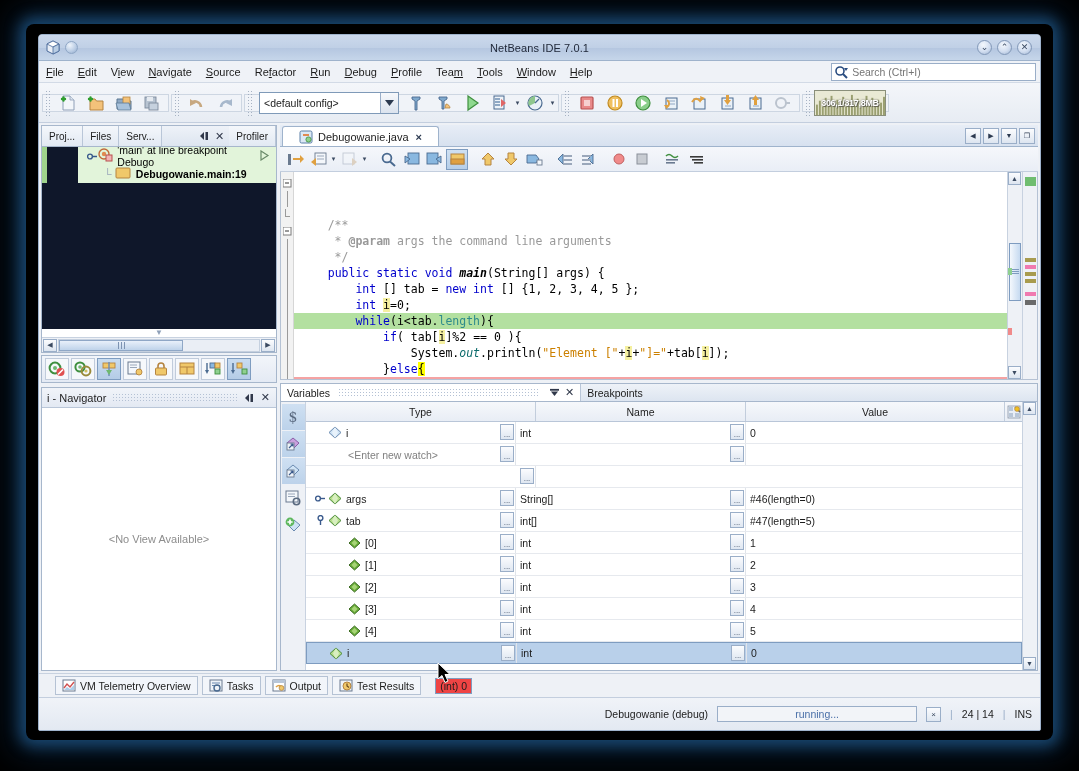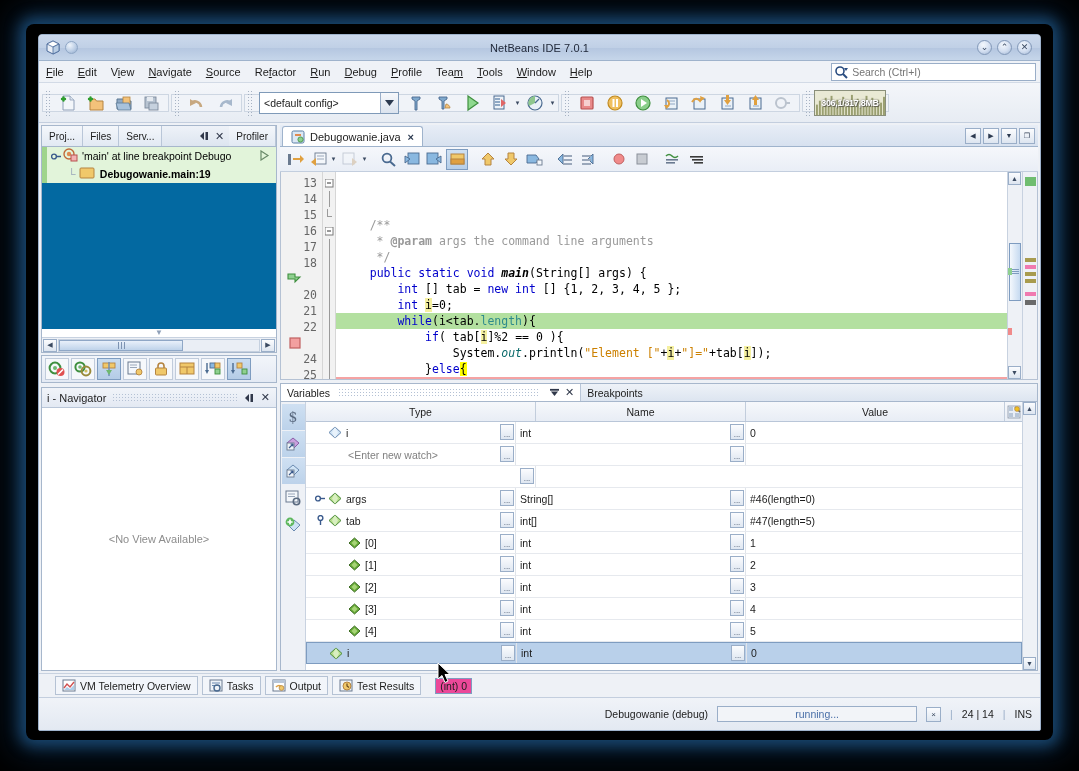--- a/index.html
+++ b/index.html
@@ -148,21 +148,21 @@
   .ptab {
     font-size:10px; color:#1c1c1c; padding:0 7px;
     display:flex;align-items:center;
     border-right:1px solid #b9c6d8;
     background:linear-gradient(to bottom,#f4f7fb,#e2e9f3);
   }
   .tab-ctrls { margin-left:auto; display:flex; align-items:center; gap:5px; padding:0 5px; }
   .tiny-x { font-size:11px; color:#30384a; line-height:1; cursor:default; }
 
   
-  .dbg-tree { flex:1; position:relative; overflow:hidden; background:#0369a1; }
+  .dbg-tree { flex:1; position:relative; overflow:hidden; background:#0f172a;padding-left:36px; }
   .tree-row { height:18px; display:flex; align-items:center; font-size:11px; padding-left:4px; }
   .tree-row.sel { background:#e2f4da; }
   .green-bar { position:absolute; left:0; top:0; width:5px; height:36px; background:#9fd48c; }
   .handle { width:13px; display:flex; align-items:center; justify-content:center; }
   .dbg-hscroll {
     height:15px; flex:none; border-top:1px solid #c8d2e0;
     background:#eef1f6; display:flex; align-items:center;
   }
   .sb-arrow {
     width:14px;height:13px;margin:0 1px;
@@ -213,21 +213,21 @@
 
   
   .editor-panel { flex:none; height:255px; display:flex; flex-direction:column; }
   .etabstrip {
     height:22px; flex:none; display:flex; align-items:stretch;
     background:linear-gradient(to bottom,#e7edf6,#d7e1ef);
     border-bottom:1px solid #9fb3cc;
     position:relative;
   }
   .etab {
-    display:flex;align-items:center;gap:5px;padding:0 8px;
+    display:flex;align-items:center;gap:5px;padding:0 16px;
     background:#ffffff; border:1px solid #9fb3cc; border-bottom:none;
     border-radius:3px 3px 0 0; font-size:11px; color:#1c1c1c;
     margin:1px 0 0 2px;
   }
   .etab-ctrls { margin-left:auto; display:flex; align-items:center; gap:2px; padding-right:3px; }
   .ec-btn {
     width:16px;height:16px;
     background:linear-gradient(to bottom,#fbfcfe,#dde5f0);
     border:1px solid #9aaec8;
     display:flex;align-items:center;justify-content:center;font-size:7px;color:#2c3a50;
@@ -336,21 +336,21 @@
   
   .minibar {
     height:24px;flex:none;display:flex;align-items:center;gap:4px;padding:0 16px;
     background:#eef1f6; border-top:1px solid #c8d2e0;
   }
   .mini-btn {
     height:19px;display:flex;align-items:center;gap:4px;padding:0 6px;
     border:1px solid #b5c2d4;background:#f2f5fa;font-size:10.5px;color:#1c1c1c;
   }
   .tooltip-val {
-    font-size:10.5px;color:#1c1c1c;background:#ec4899;border:1px solid #7e9cc0;
+    font-size:10.5px;color:#1c1c1c;background:#ef4444;border:1px solid #7e9cc0;
     padding:1px 4px; margin-left:10px;
   }
   .statusbar {
     height:22px;flex:none;display:flex;align-items:center;justify-content:flex-end;
     gap:9px;padding:16px 8px;
     background:linear-gradient(to bottom,#f0f3f8,#e3e9f2);
     border-top:1px solid #c3cede; font-size:10.5px; color:#1c1c1c;
   }
   .progress-box {
     width:200px;height:16px;border:1px solid #9aaec8;background:#f2f4f8;
@@ -880,43 +880,20 @@
             <div class="et-btn">
               <svg width="17" height="15" viewBox="0 0 17 15">
                   <rect x="2" y="4" width="13" height="1.6" fill="#3a3a3a"></rect>
                   <rect x="4" y="7" width="11" height="1.6" fill="#3a3a3a"></rect>
                   <rect x="6" y="10" width="9" height="1.6" fill="#3a3a3a"></rect>
                 </svg>
             </div>
           </div>
 
           <div class="code-area">
-            <div class="gutter">
-              <div class="gline">13</div>
-              <div class="gline">14</div>
-              <div class="gline">15</div>
-              <div class="gline">16</div>
-              <div class="gline">17</div>
-              <div class="gline">18</div>
-              <div class="gline" style="text-align:left;padding-left:6px">
-                <svg width="18" height="13" viewBox="0 0 18 13" style="vertical-align:-2px">
-                  <path d="M1 2h7v3h5l-5 5v-3H1z" fill="#8fd08f" stroke="#3f8f3f" stroke-width="1.1"></path>
-                </svg>
-              </div>
-              <div class="gline">20</div>
-              <div class="gline">21</div>
-              <div class="gline">22</div>
-              <div class="gline" style="text-align:left;padding-left:8px">
-                <svg width="12" height="12" viewBox="0 0 12 12" style="vertical-align:-2px">
-                    <rect x="1" y="1" width="10" height="10" fill="#f2a0a0" stroke="#c06060" stroke-width="1.2"></rect>
-                  </svg>
-              </div>
-              <div class="gline">24</div>
-              <div class="gline">25</div>
-            </div>
 
             <div class="fold-col">
               <div class="fline">
                 <svg width="9" height="9" viewBox="0 0 9 9">
                     <rect x="0" y="0" width="8" height="8" fill="#fff" stroke="#7a7a7a" stroke-width="1"></rect>
                     <line x1="2" y1="4" x2="6" y2="4" stroke="#333" stroke-width="1"></line>
                   </svg>
               </div>
               <div class="fline">
                   <div style="width:1px;height:16px;background:#9a9a9a"></div>

